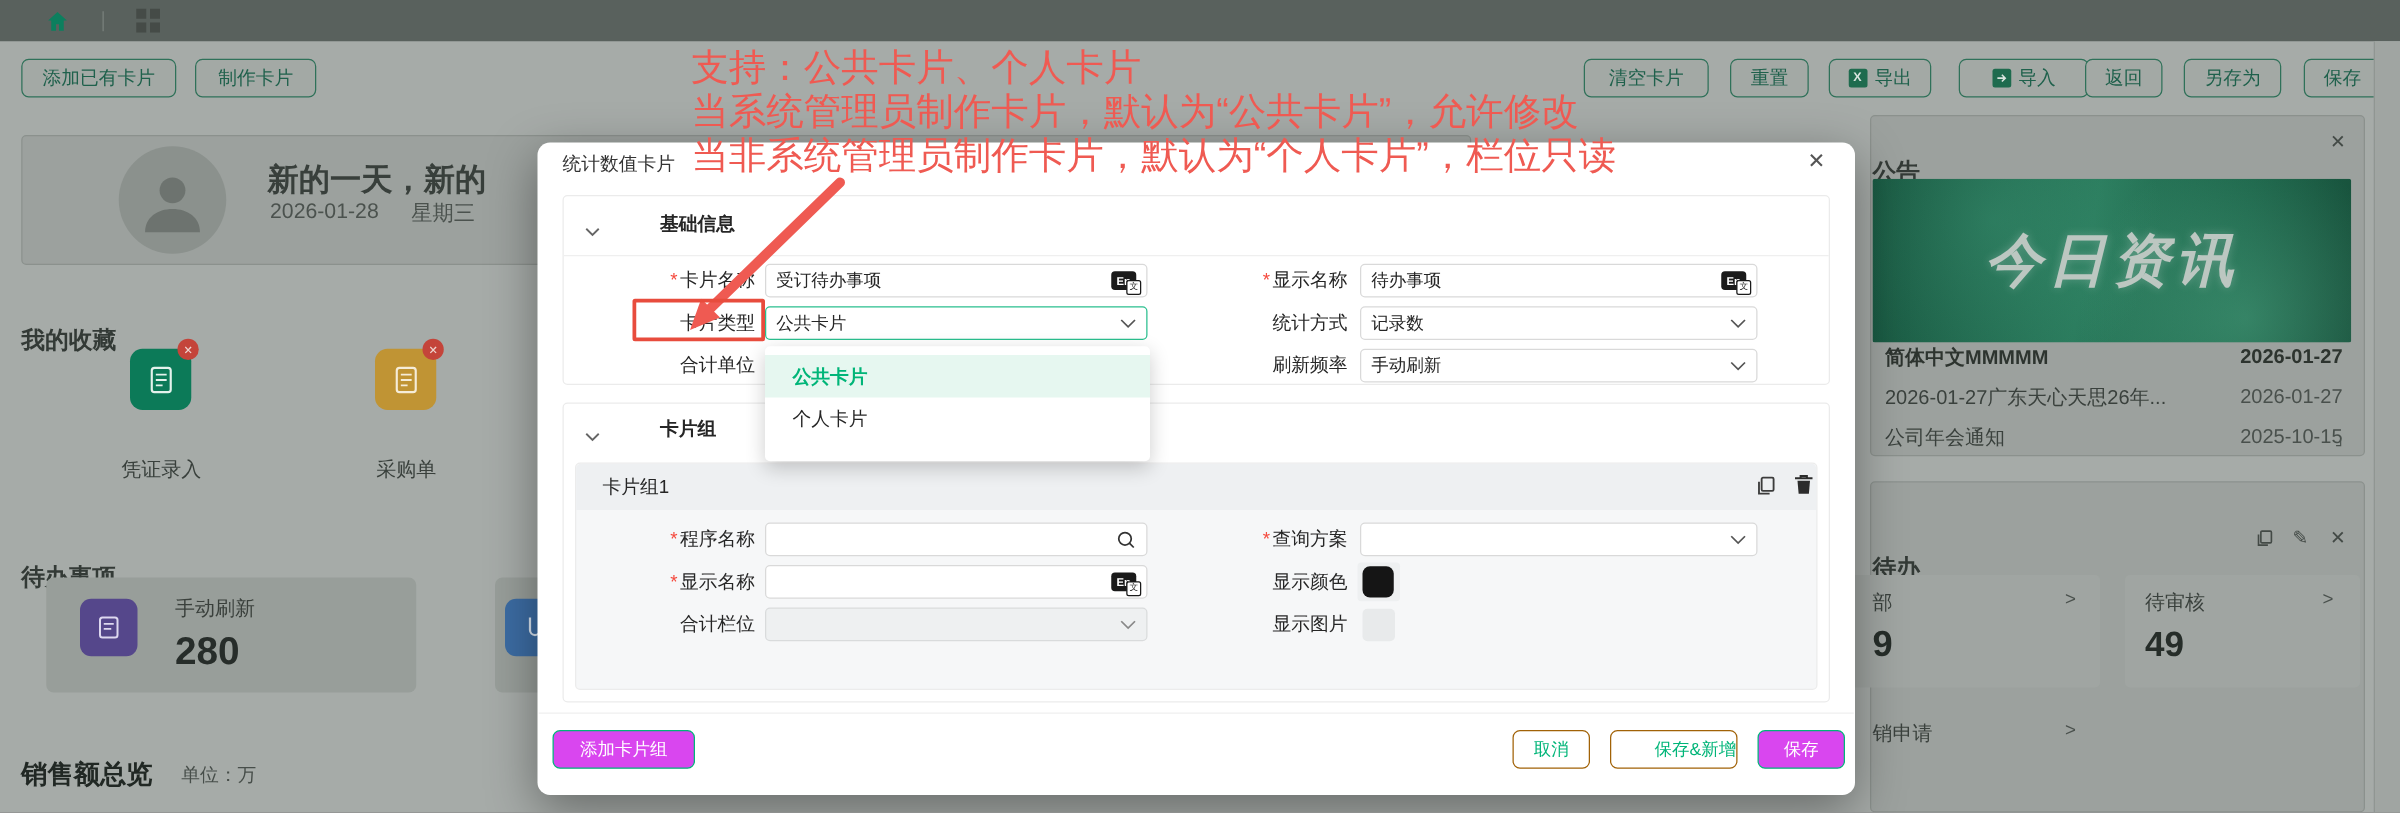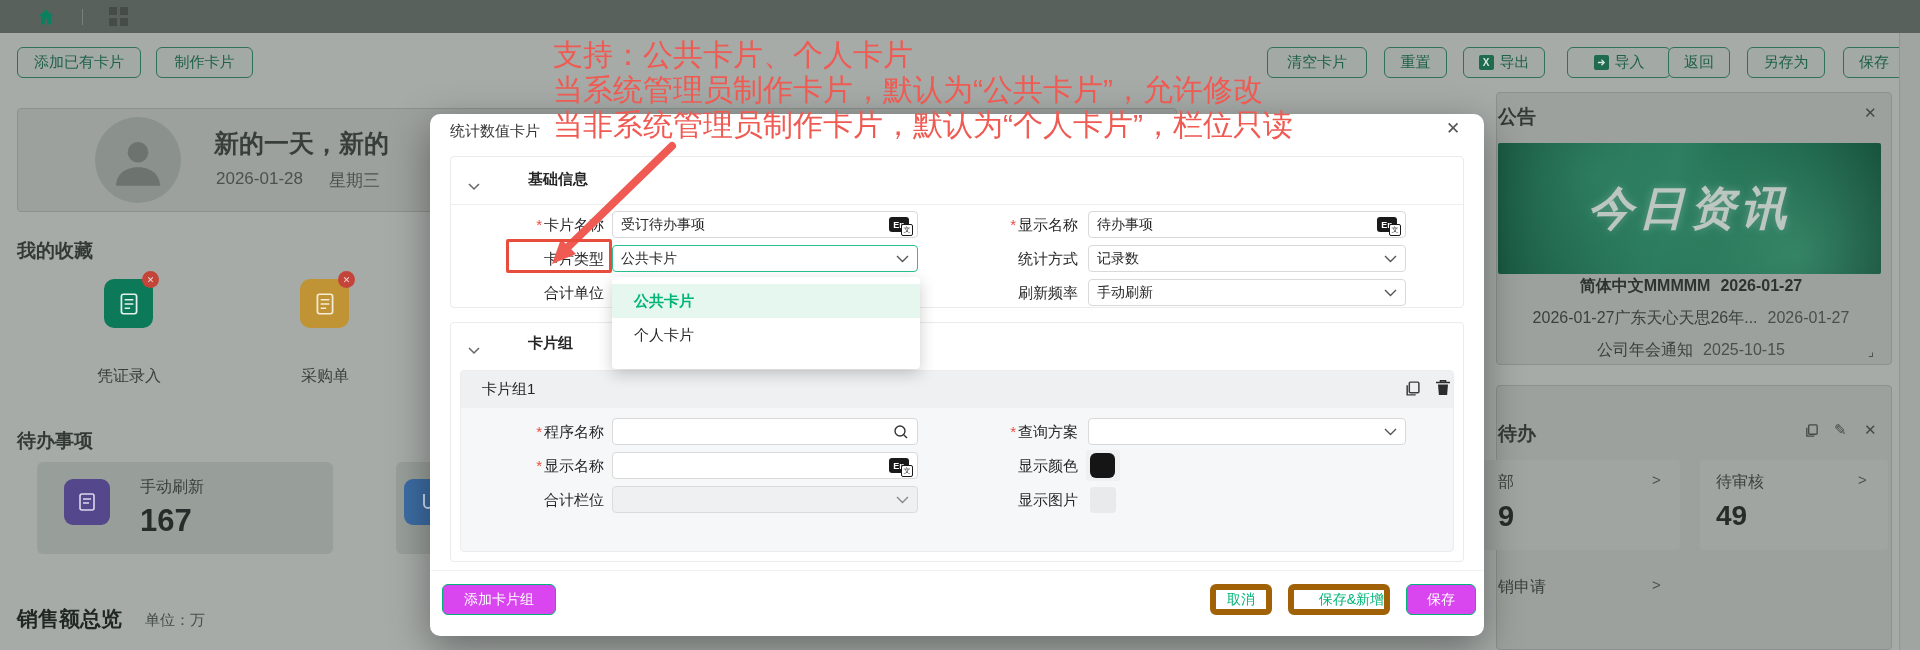--- a/index.html
+++ b/index.html
@@ -8,21 +8,21 @@
   
   .topbar{left:0;top:0;width:1920px;height:33px;background:#59615d;display:flex;align-items:center;padding-left:36px;}
   .tb-divider{width:1px;height:16px;background:#7a817d;margin:0 26px;}
   .grid-icon{display:grid;grid-template-columns:8px 8px;grid-gap:3px;}
   .grid-icon i{width:8px;height:8px;background:#454b47;display:block;}
   
   .tbtn{border:1px solid #2f7159;border-radius:6px;color:#1f614c;font-size:15px;background:#a3a9a5;display:flex;align-items:center;justify-content:center;gap:6px;height:31px;}
   .mini-sq{width:15px;height:15px;border-radius:2px;background:#1e6b4e;color:#d8e4de;font-size:10px;font-weight:bold;display:flex;align-items:center;justify-content:center;}
   
   .panel{background:#9ca19e;border:1px solid #8b918d;border-radius:4px;}
-  .dimtitle{font-size:19px;font-weight:600;color:#333a36;}
+  .dimtitle{font-size:19px;font-weight:600;color:#333a36;margin-top:21px;}
   .tile{border-radius:10px;display:flex;align-items:center;justify-content:center;}
   .badge{width:17px;height:17px;border-radius:50%;background:#c4443a;color:#efd7d3;font-size:9px;display:flex;align-items:center;justify-content:center;}
   .card{background:#989e9a;border-radius:6px;}
   
   .modal{left:430px;top:114px;width:1054px;height:522px;background:#fff;border-radius:10px;box-shadow:0 12px 40px rgba(0,0,0,.38);z-index:10;}
   .secbox{border:1px solid #ebebeb;border-radius:4px;background:#fff;}
   .seclabel{font-size:15px;font-weight:600;color:#262626;margin-left:36px;}
   .flabel{font-size:15px;color:#262626;text-align:right;line-height:27px;white-space:nowrap;}
   .star{color:#f5493d;margin-right:2px;}
   .inp{height:27px;border:1px solid #d9d9d9;border-radius:4px;background:#fff;display:flex;align-items:center;padding:0 8px;font-size:14px;color:#262626;}
@@ -31,26 +31,26 @@
   .inp .val{white-space:nowrap;overflow:hidden;}
   .inp .right{margin-left:auto;display:flex;align-items:center;}
   .enicon{width:20px;height:15px;background:#1a1a1a;border-radius:3px;color:#fff;font-size:9px;font-weight:bold;display:flex;align-items:center;justify-content:center;position:relative;}
   .enicon .wen{position:absolute;right:-4px;bottom:-4px;width:10px;height:10px;background:#fff;border:1px solid #1a1a1a;border-radius:2px;font-size:7px;font-weight:normal;color:#1a1a1a;line-height:9px;text-align:center;}
   .ddown{left:612px;top:277px;width:308px;height:92px;background:#fff;border-radius:4px;box-shadow:0 5px 16px rgba(0,0,0,.2);z-index:12;padding-top:7px;}
   .dditem{height:34px;display:flex;align-items:center;padding-left:22px;font-size:15px;color:#262626;}
   .dditem.sel{background:#e6f7f0;color:#00b578;font-weight:600;}
   .groupcard{background:#f6f7f8;border:1px solid #ececec;border-radius:4px;}
   .gbtn{height:31px;border-radius:6px;font-size:14px;display:flex;align-items:center;justify-content:center;}
   .gbtn.solid{background:#d946ef;color:#fff;border:1px solid #00b578;}
-  .gbtn.line{background:#fff;color:#00b578;border:6px solid #a16207;}
+  .gbtn.line{background:#fff;color:#00b578;border:1px solid #a16207;}
   .swpad{background:#eef0f1;border-radius:3px;}
   
   .anno{font-size:30px;color:#ef5a52;font-weight:500;white-space:nowrap;line-height:34px;z-index:20;}
   .redbox{border:3px solid #e84c3d;border-radius:2px;background:transparent;z-index:20;}
-  .newsrow{display:flex;justify-content:center;align-items:center;width:366px;}
+  .newsrow{display:flex;justify-content:space-between;align-items:center;width:366px;}
   .nt{font-size:16px;color:#3a413d;white-space:nowrap;overflow:hidden;}
   .nd{font-size:16px;color:#49504c;margin-left:10px;white-space:nowrap;}
   .bold1{font-weight:bold;color:#2d342f;}
   .iconbtn{color:#434a46;font-size:15px;}
 </style>
 </head>
 <body>
 
 <div class="page">
 
@@ -105,21 +105,21 @@
     </div>
 
   <div class="abs panel" style="left:17px;top:108px;width:1160px;height:104px;"></div>
   <div class="abs" style="left:95px;top:117px;width:86px;height:86px;border-radius:50%;background:#8b918d;overflow:hidden;display:flex;align-items:center;justify-content:center;">
     <svg width="62" height="62" viewBox="0 0 24 24">
         <circle cx="12" cy="9" r="4" fill="#6d736f"></circle>
         <path d="M3.5 22c0-4.6 3.8-7.2 8.5-7.2s8.5 2.6 8.5 7.2z" fill="#6d736f"></path>
       </svg>
   </div>
   <div class="abs" style="left:214px;top:127px;font-size:25px;font-weight:bold;color:#383f3b;white-space:nowrap;">新的一天，新的</div>
-  <div class="abs" style="left:216px;top:169px;font-size:17px;color:#4b524e;display:flex;gap:26px;">
+  <div class="abs" style="left:216px;top:159px;font-size:17px;color:#4b524e;display:flex;gap:26px;">
     <span>2026-01-28</span>
     <span>星期三</span>
   </div>
 
   <div class="abs dimtitle" style="left:17px;top:238px;">我的收藏</div>
   <div class="abs tile" style="left:104px;top:279px;width:49px;height:49px;background:#0c7a58;">
     <svg width="26" height="26" viewBox="0 0 24 24">
         <rect x="5" y="3" width="14" height="18" rx="2" fill="none" stroke="#e4f2ec" stroke-width="1.6"></rect>
         <path d="M8 8h8M8 12h8M8 16h5" stroke="#e4f2ec" stroke-width="1.4"></path>
       </svg>
@@ -137,21 +137,21 @@
 
   <div class="abs dimtitle" style="left:17px;top:428px;">待办事项</div>
   <div class="abs card" style="left:37px;top:462px;width:296px;height:92px;"></div>
   <div class="abs tile" style="left:64px;top:479px;width:46px;height:46px;border-radius:9px;background:#55478b;">
     <svg width="24" height="24" viewBox="0 0 24 24">
         <rect x="5" y="4" width="14" height="16" rx="2" fill="none" stroke="#ddd8ef" stroke-width="1.6"></rect>
         <path d="M8 9h8M8 13h6" stroke="#ddd8ef" stroke-width="1.4"></path>
       </svg>
   </div>
   <div class="abs" style="left:140px;top:477px;font-size:16px;color:#3a403c;">手动刷新</div>
-  <div class="abs" style="left:140px;top:503px;font-size:31px;font-weight:bold;color:#272d2a;">167</div>
+  <div class="abs" style="left:140px;top:503px;font-size:31px;font-weight:bold;color:#272d2a;">280</div>
   <div class="abs card" style="left:396px;top:462px;width:220px;height:92px;"></div>
   <div class="abs tile" style="left:404px;top:479px;width:46px;height:46px;border-radius:9px;background:#3c6ca3;">
     <svg width="24" height="24" viewBox="0 0 24 24">
         <path d="M9 4v10a4 4 0 0 0 8 0" fill="none" stroke="#d9e4f0" stroke-width="1.8"></path>
       </svg>
   </div>
 
   <div class="abs" style="left:17px;top:605px;font-size:21px;font-weight:bold;color:#212824;">销售额总览</div>
   <div class="abs" style="left:145px;top:611px;font-size:15px;color:#474e4a;">单位：万</div>
 

